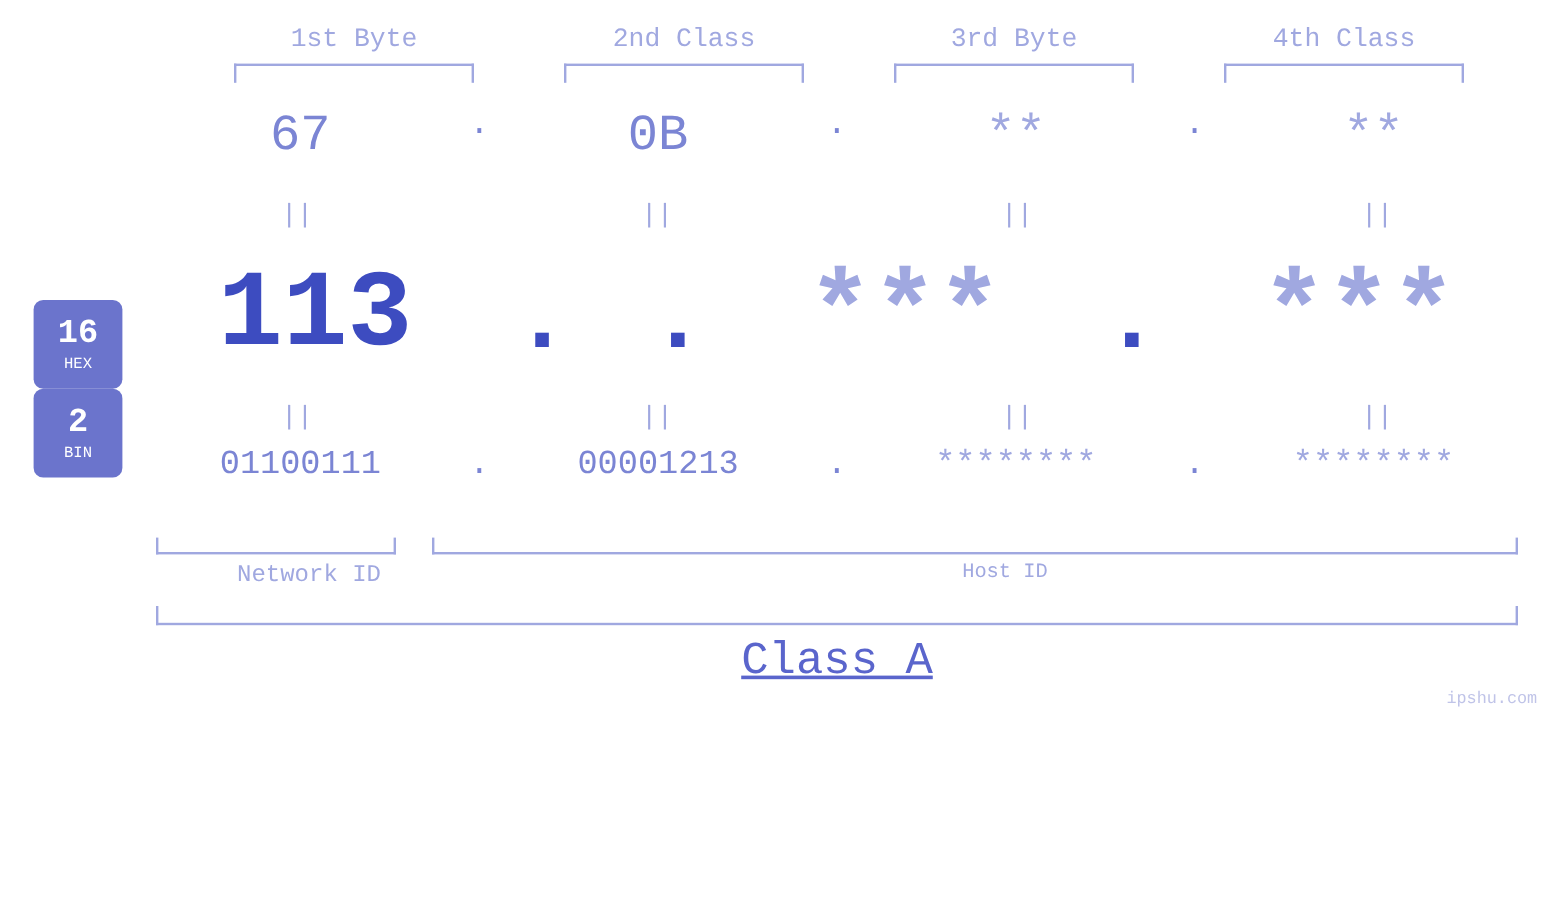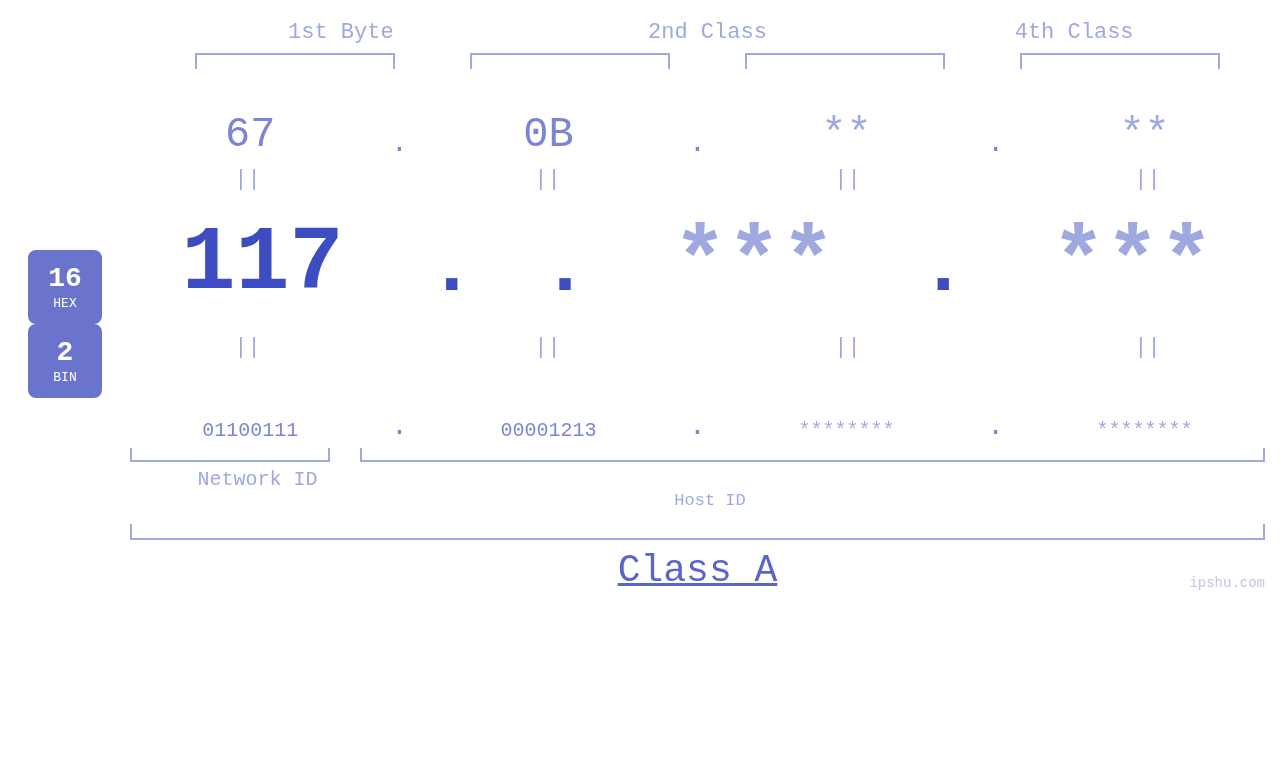--- a/index.html
+++ b/index.html
@@ -98,21 +98,21 @@
       flex: 1;
       display: flex;
       flex-direction: column;
       margin-right: 20px;
     }
 
     
     .ip-row {
       display: flex;
       flex-direction: row;
-      align-items: flex-end;
+      align-items: flex-start;
       justify-content: space-around;
       width: 100%;
       height: 90px;
     }
 
     .byte-cell {
       width: 200px;
       text-align: center;
     }
 
@@ -122,21 +122,21 @@
       font-family: 'Courier New', Courier, monospace;
     }
     .dec-value {
       font-size: 90px;
       font-weight: bold;
       color: #3d4cc0;
       font-family: 'Courier New', Courier, monospace;
       line-height: 1;
     }
     .bin-value {
-      font-size: 20px;
+      font-size: 28px;
       color: #7b85d4;
       font-family: 'Courier New', Courier, monospace;
     }
     .dot-small {
       color: #7b85d4;
       font-size: 28px;
     }
 
     
     .equals-row {
@@ -184,21 +184,21 @@
       color: #5a65cc;
       font-size: 38px;
       font-family: 'Courier New', Courier, monospace;
       margin-top: 8px;
     }
 
     
     .watermark {
       position: absolute;
       bottom: 15px;
-      right: 20px;
+      right: 4px;
       color: #c0c4e8;
       font-size: 14px;
       font-family: 'Courier New', Courier, monospace;
     }
 
     
     .asterisk {
       color: #a0a8e0;
     }
 
@@ -212,20 +212,21 @@
     }
   </style>
 </head>
 <body>
 
 <div class="main-container">
 
   <div class="byte-headers">
     <div class="byte-header">1st Byte</div>
     <div class="byte-header">2nd Class</div>
+    <div class="byte-header">3rd Byte</div>
     <div class="byte-header">4th Class</div>
   </div>
 
   <div class="brackets-row">
     <div class="bracket-line"></div>
     <div class="bracket-line"></div>
     <div class="bracket-line"></div>
     <div class="bracket-line"></div>
   </div>
 
@@ -267,21 +268,21 @@
         <div class="equals-sep"></div>
         <div class="equals-cell">||</div>
         <div class="equals-sep"></div>
         <div class="equals-cell">||</div>
         <div class="equals-sep"></div>
         <div class="equals-cell">||</div>
       </div>
 
       <div class="ip-row" style="height:120px; align-items:flex-end; padding-bottom:10px;">
         <div class="byte-cell">
-          <span class="dec-value">117</span>
+          <span class="dec-value">113</span>
         </div>
         <span class="dec-dot">.</span>
         <span class="dec-dot">.</span>
         <div class="byte-cell">
           <span class="dec-value asterisk">***</span>
         </div>
         <span class="dec-dot">.</span>
         <div class="byte-cell">
           <span class="dec-value asterisk">***</span>
         </div>
@@ -314,21 +315,21 @@
           <span class="bin-value asterisk">********</span>
         </div>
       </div>
 
       <div style="display:flex; flex-direction:row; width:100%; margin-top:6px;">
         <div style="width:200px; border-bottom:2px solid #a0a8e0; border-left:2px solid #a0a8e0; border-right:2px solid #a0a8e0; height:14px;"></div>
         <div style="width:30px;"></div>
         <div style="flex:1; border-bottom:2px solid #a0a8e0; border-left:2px solid #a0a8e0; border-right:2px solid #a0a8e0; height:14px;"></div>
       </div>
 
-      <div class="id-labels" style="margin-top:6px;flex-direction:column;">
+      <div class="id-labels" style="margin-top:6px;">
         <div class="network-id-label">Network ID</div>
         <div class="host-id-label">Host ID</div>
       </div>
 
       <div style="width:100%; border-bottom:2px solid #a0a8e0; border-left:2px solid #a0a8e0; border-right:2px solid #a0a8e0; height:16px; margin-top:14px;"></div>
 
       <div class="class-label" style="margin-top:9px;text-decoration:underline;">Class A</div>
 
     </div>
   </div>

